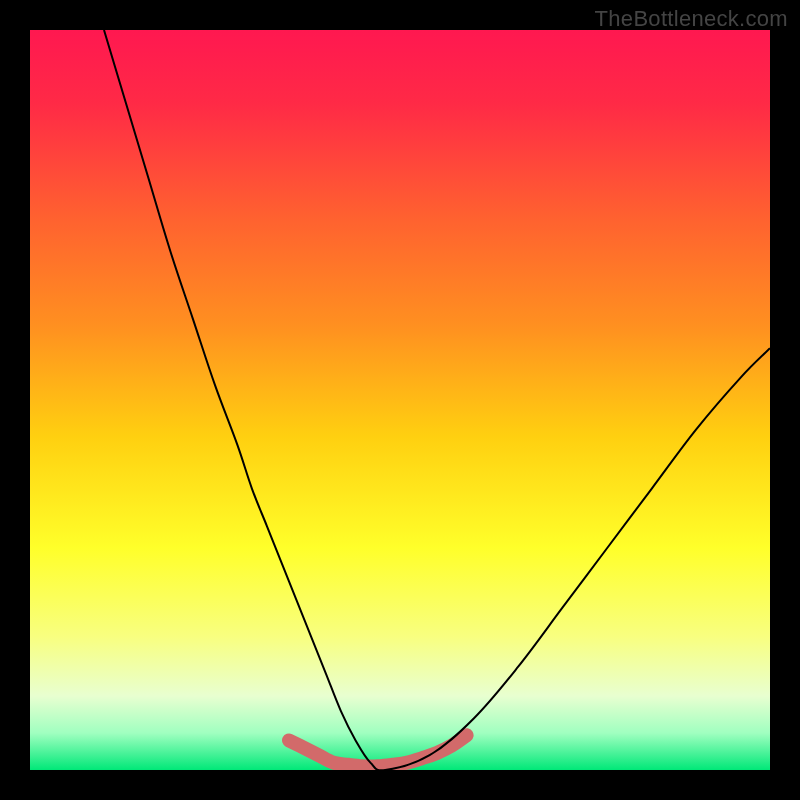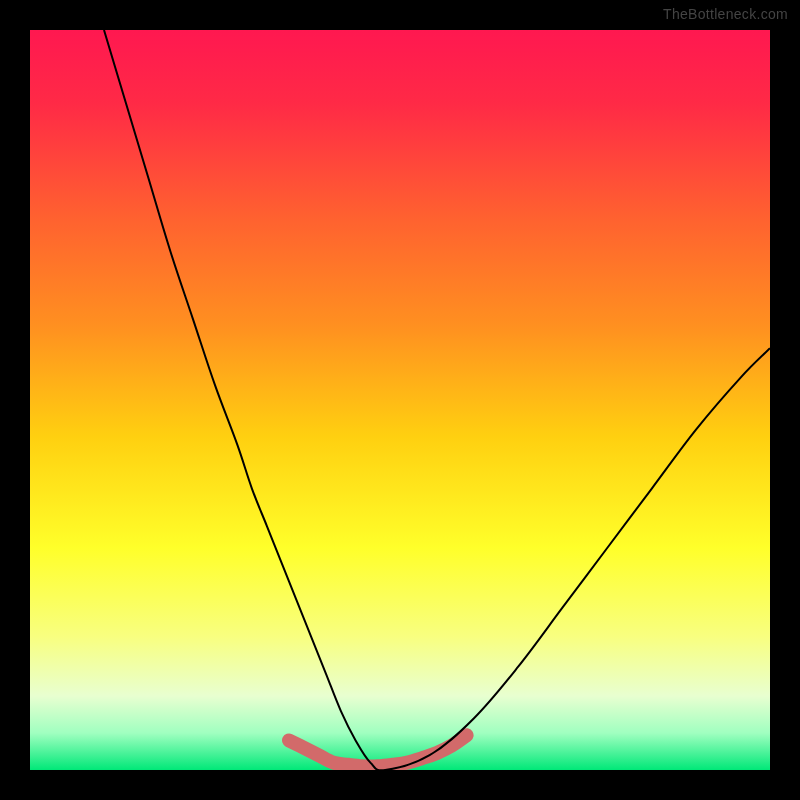--- a/index.html
+++ b/index.html
@@ -9,21 +9,21 @@
     height: 800px;
     background: #000;
     position: relative;
     font-family: Arial, sans-serif;
   }
   .watermark {
     position: absolute;
     top: 6px;
     right: 12px;
     color: #444;
-    font-size: 14px;
+    font-size: 22px;
     font-weight: 500;
     letter-spacing: 0.3px;
     z-index: 10;
   }
   .plot-area {
     position: absolute;
     left: 30px;
     top: 30px;
     width: 740px;
     height: 740px;

